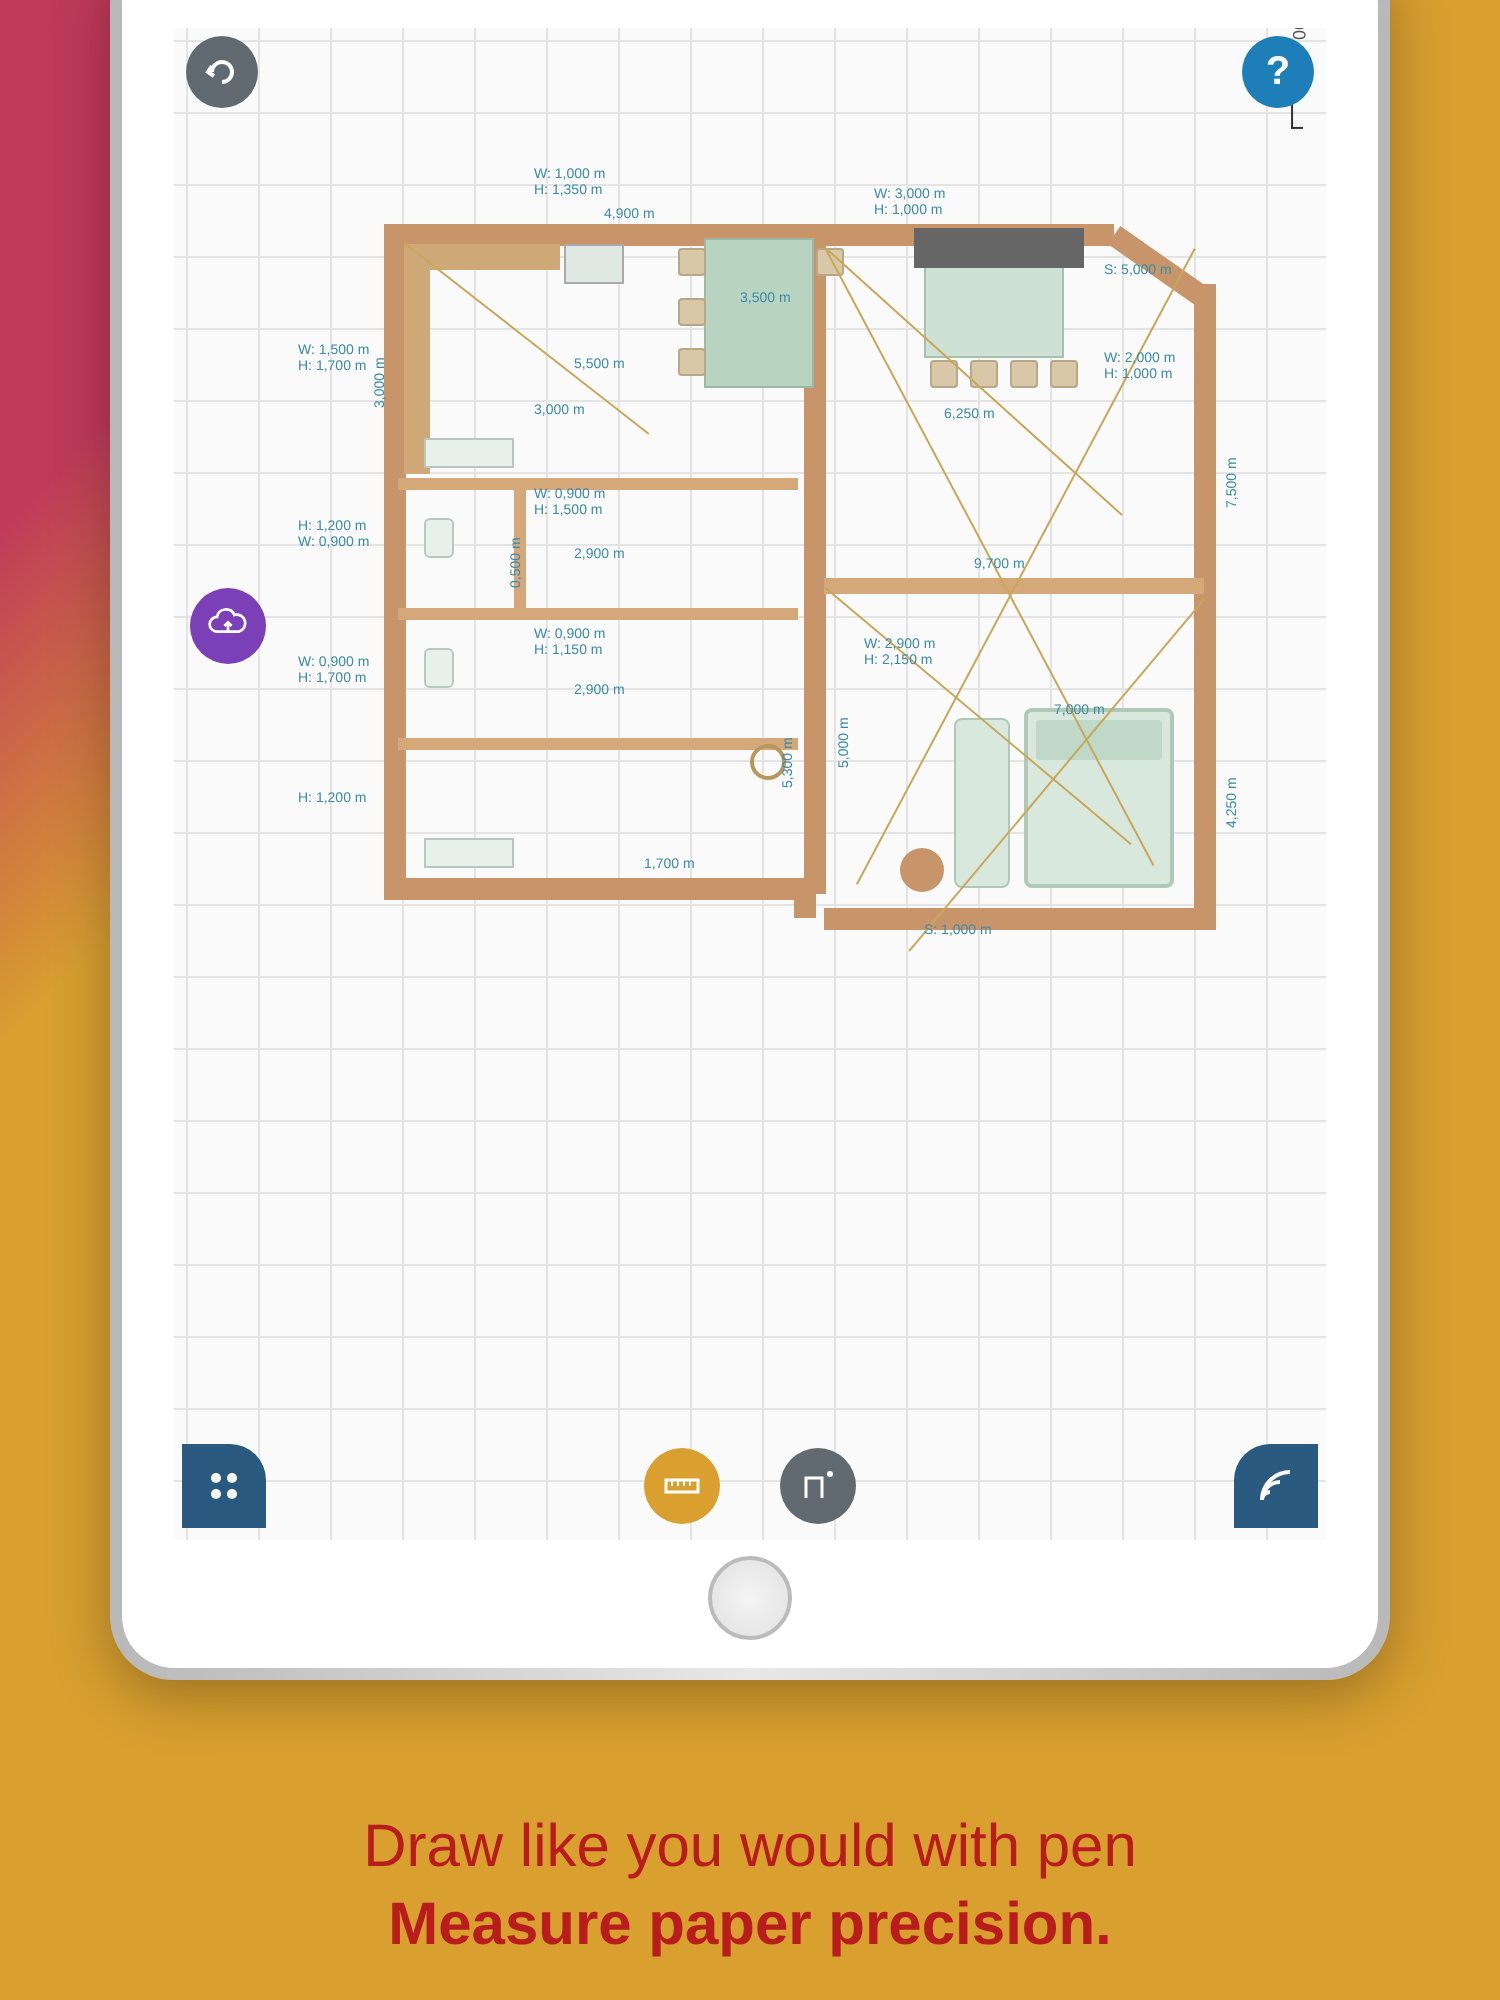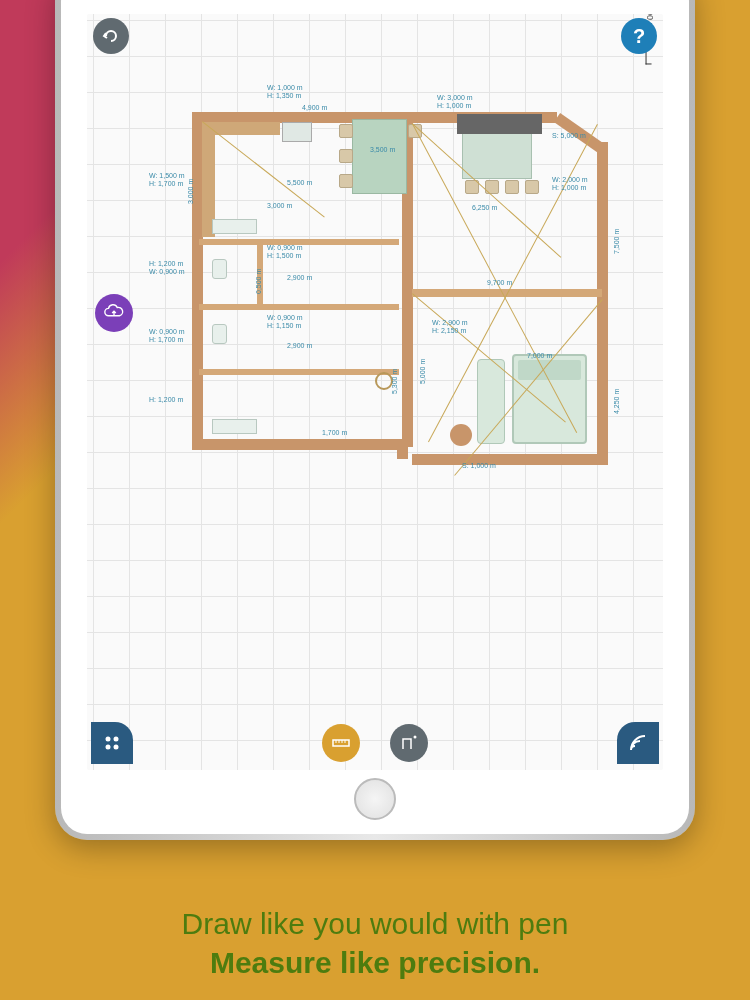--- a/index.html
+++ b/index.html
@@ -35,21 +35,21 @@
 .table2{width:70px;height:50px;background:#cfe0d4;border:1px solid #a8c0b0;top:55px;left:305px}
 .counter{width:85px;height:20px;background:#666;top:40px;left:300px}
 .bed{width:75px;height:90px;background:#d8e8dc;border:2px solid #b0c8b8;top:280px;left:355px;border-radius:4px}
 .bed::before{content:"";position:absolute;top:4px;left:4px;right:4px;height:20px;background:#c0d8c8;border-radius:2px}
 .sofa{width:28px;height:85px;background:#d8e8dc;border:1px solid #b0c8b8;top:285px;left:320px;border-radius:4px}
 .rtable{width:22px;height:22px;background:#c8956a;border-radius:50%;top:350px;left:293px}
 .toilet{width:15px;height:20px;background:#e8f0ec;border:1px solid #b8c8c0;border-radius:3px}
 .sink{width:45px;height:15px;background:#e8f0ec;border:1px solid #b8c8c0}
 .chair{width:14px;height:14px;background:#d8c8a8;border:1px solid #b8a888;border-radius:2px}
 .diag{position:absolute;width:1px;background:#c8a858;transform-origin:top left}
-.caption{position:absolute;bottom:18px;left:0;right:0;text-align:center;color:#4d7c0f;font-size:30px;line-height:1.3;padding:0 27px}
+.caption{position:absolute;bottom:18px;left:0;right:0;text-align:center;color:#b91c1c;font-size:30px;line-height:1.3;padding:0 27px}
 .caption .bold{font-weight:700}
 </style>
 </head>
 <body>
 
 <div class="tablet">
  <div class="tablet-inner">
   <div class="screen">
    <div class="grid"></div>
 
@@ -197,14 +197,14 @@
             </svg>
     </div>
    </div>
   </div>
   <div class="homebtn"></div>
  </div>
 </div>
 
 <div class="caption">
  <div>Draw like you would with pen</div>
- <div class="bold">Measure like precision.</div>
+ <div class="bold">Measure paper precision.</div>
 </div>
 
 </body></html>

